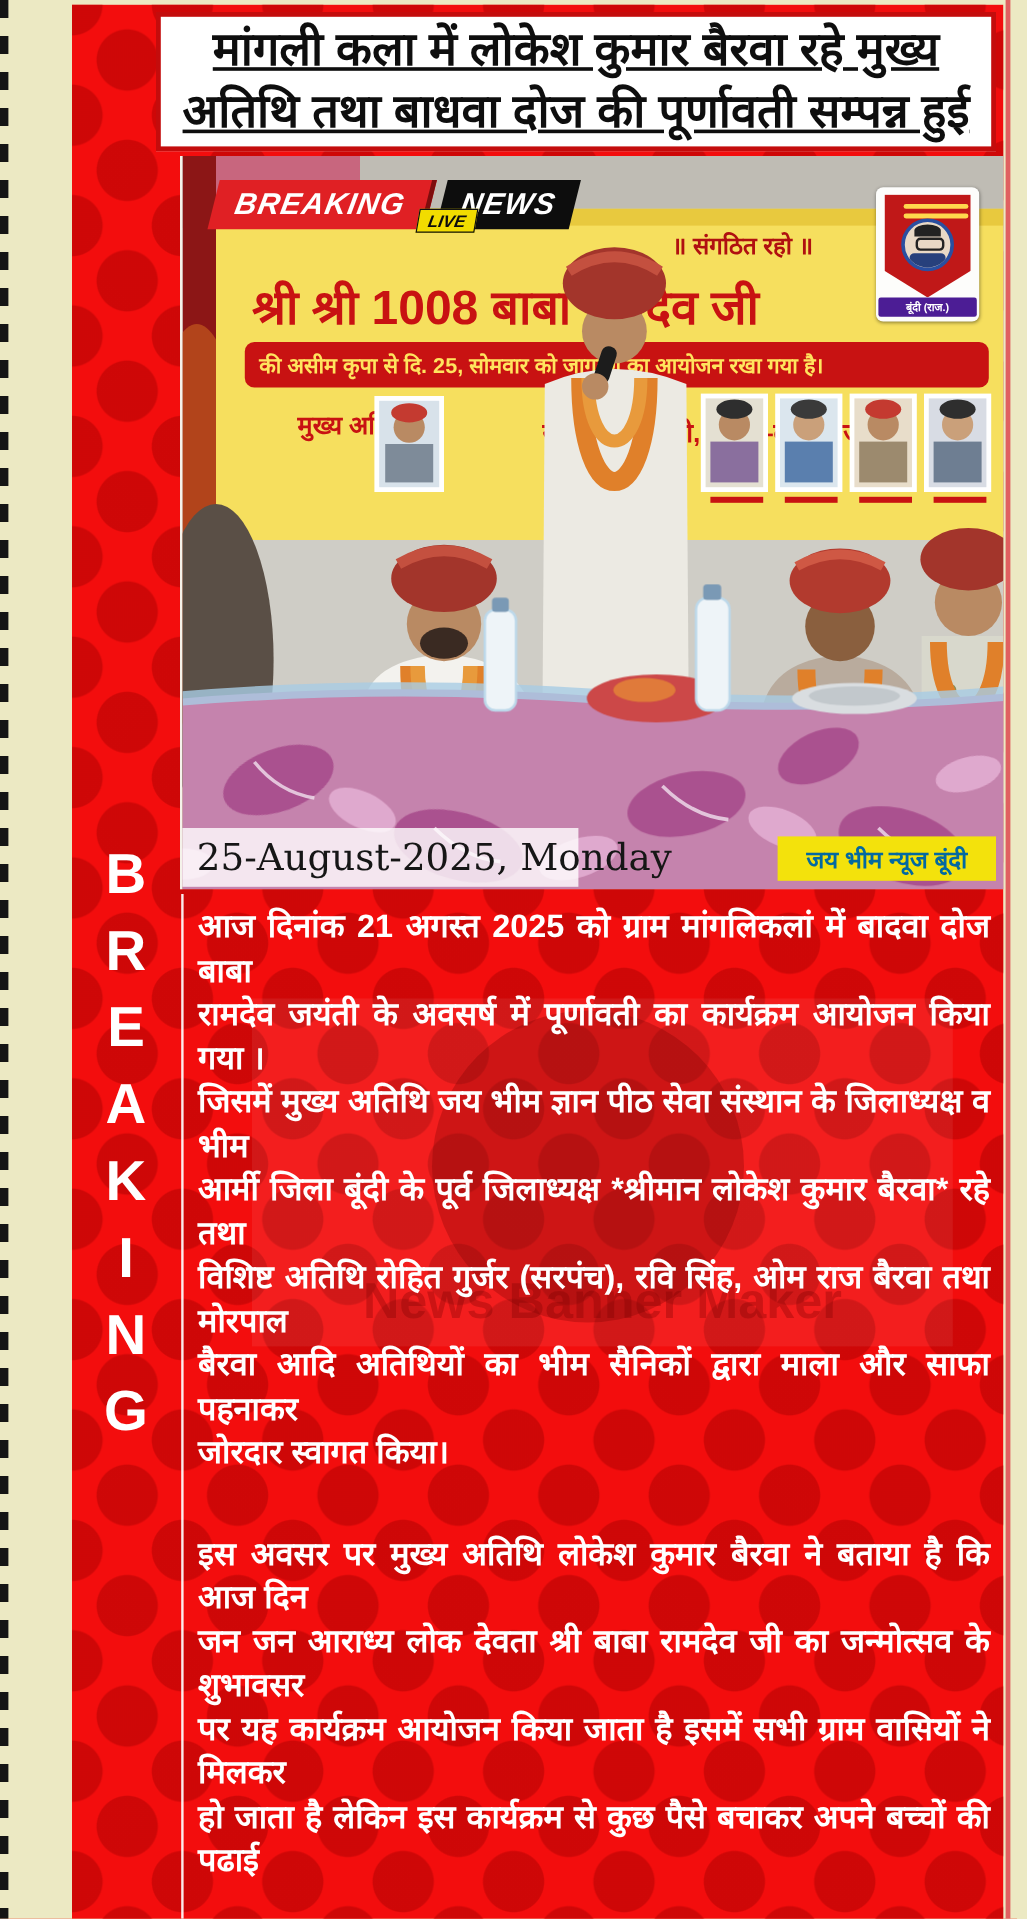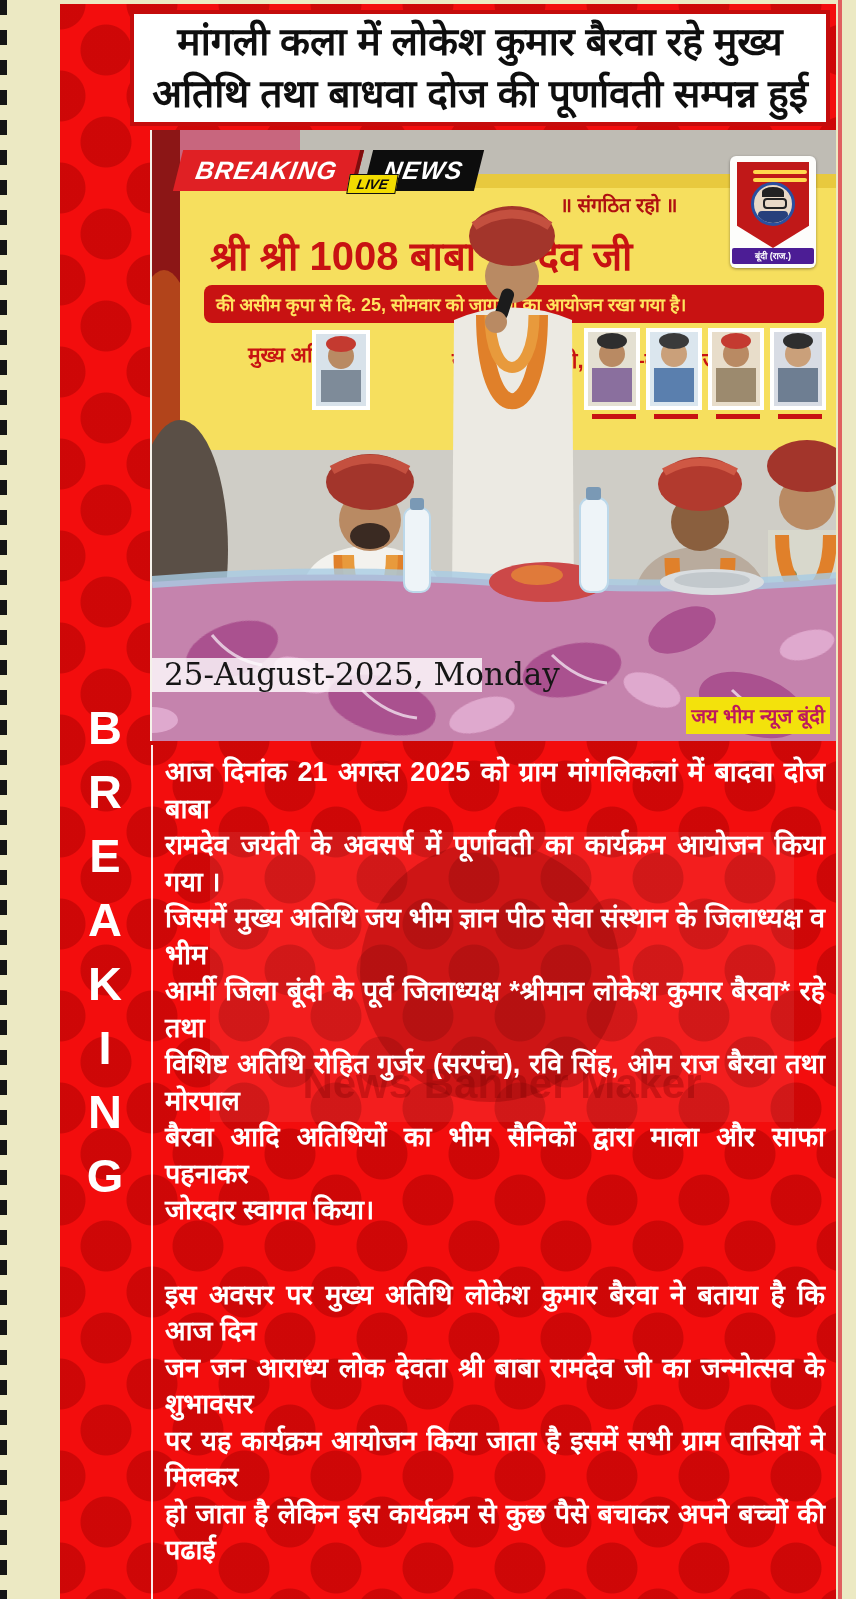--- a/index.html
+++ b/index.html
@@ -28,21 +28,21 @@
     background-size:92px 92px,92px 92px;
     background-position:0 0,46px 46px;
   }
   
   .headline-box{
     position:absolute;left:70px;top:6px;width:700px;height:116px;
     background:#ffffff;border:4px solid #c40c0c;box-sizing:border-box;
     display:flex;flex-direction:column;align-items:center;justify-content:center;
   }
   .headline-line{
-    font-size:39px;font-weight:bold;color:#0e0e0e;line-height:52px;white-space:nowrap;
+    font-size:39px;font-weight:bold;color:#0e0e0e;line-height:52px;white-space:nowrap;text-decoration:underline;
   }
   
   .photo{
     position:absolute;left:90px;top:126px;width:686px;height:611px;
     border-left:2px solid #f5f2ea;box-sizing:border-box;overflow:hidden;background:#cfcdc6;
   }
   .photo svg{display:block;}
   
   .brk-wrap{position:absolute;left:26px;top:20px;height:44px;}
   .brk-red{
@@ -76,27 +76,27 @@
   }
   .badge .hair{position:absolute;left:8px;top:2px;width:22px;height:10px;border-radius:50% 50% 0 0;background:#222;}
   .badge .specs{position:absolute;left:9px;top:13px;width:20px;height:7px;border:2px solid #222;border-radius:4px;}
   .badge .suit{position:absolute;left:4px;top:26px;width:30px;height:14px;background:#27407c;border-radius:4px 4px 0 0;}
   .badge .ribbon{
     position:absolute;left:2px;bottom:4px;width:82px;height:16px;background:#4c1d95;
     color:#fff;font-size:9px;font-weight:bold;text-align:center;line-height:16px;border-radius:2px;
   }
   
   .date-strip{
-    position:absolute;left:0;top:528px;width:330px;height:34px;
-    background:rgba(255,255,255,.8);display:flex;align-items:flex-end;padding-left:12px;box-sizing:border-box;
+    position:absolute;left:0;top:560px;width:330px;height:49px;
+    background:rgba(255,255,255,.8);display:flex;align-items:center;padding-left:12px;box-sizing:border-box;
   }
   .date-strip span{font-family:"DejaVu Serif",serif;font-size:31px;color:#161616;white-space:nowrap;}
   .channel-tag{
-    position:absolute;right:6px;top:567px;background:#f3e20c;color:#be185d;
-    font-size:20px;font-weight:bold;padding:5px 5px;white-space:nowrap;
+    position:absolute;right:6px;top:567px;background:#f3e20c;color:#0369a1;
+    font-size:20px;font-weight:bold;padding:5px 24px;white-space:nowrap;
   }
   
   .rail{
     position:absolute;left:0;top:700px;width:90px;display:flex;flex-direction:column;
     align-items:center;gap:17px;
   }
   .rail-letter{color:#ffffff;font-weight:bold;font-size:47px;line-height:47px;font-family:"Liberation Sans",sans-serif;}
   .divider{
     position:absolute;left:91px;top:741px;width:2px;height:854px;background:rgba(255,255,255,.92);
   }

